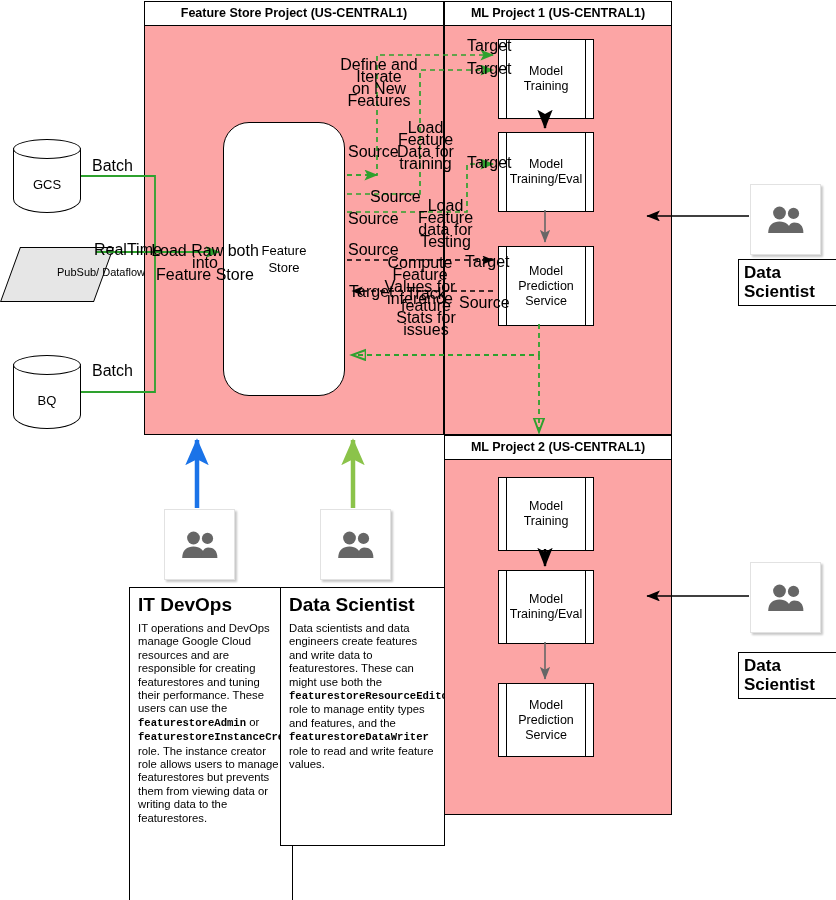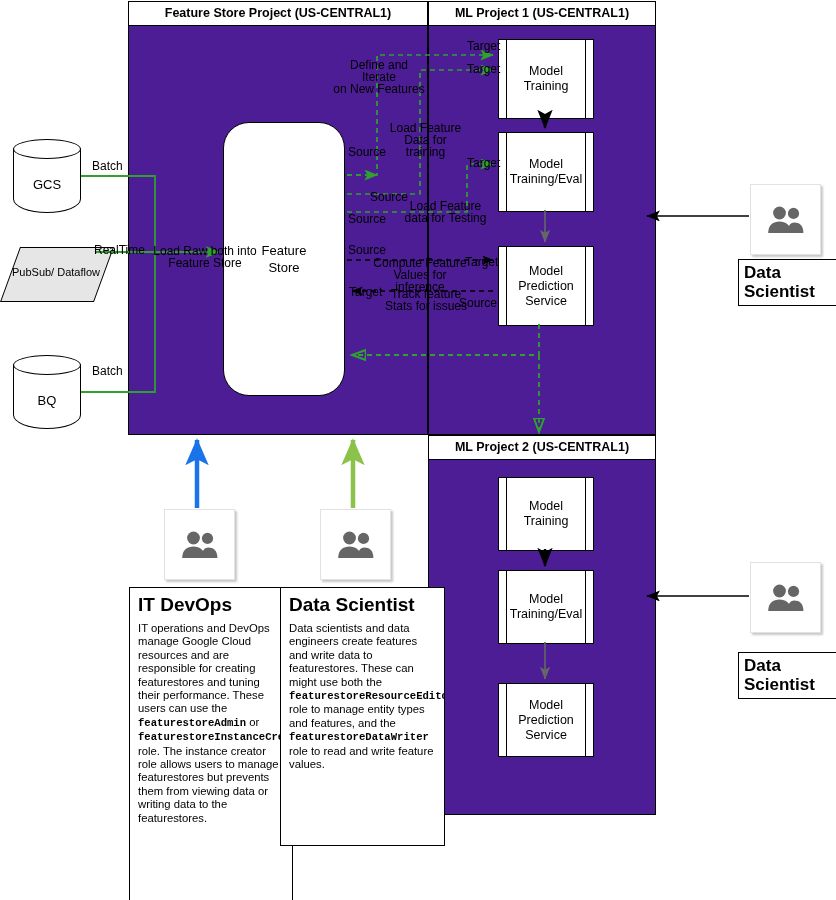--- a/index.html
+++ b/index.html
@@ -4,21 +4,21 @@
 <style>
   html,body{margin:0;padding:0;background:#ffffff;}
   body{width:836px;height:900px;position:relative;
        font-family:"Liberation Sans","DejaVu Sans",sans-serif;
        color:#000000;-webkit-font-smoothing:antialiased;}
   #stage{position:absolute;left:0;top:0;width:836px;height:900px;overflow:hidden;}
 
   .abs{position:absolute;box-sizing:border-box;}
 
   
-  .panel{border:1.5px solid #000;background:#4c1d95;}
+  .panel{border:1.5px solid #000;background:#fca5a5;margin-left:16px;}
   .panel-title{border-bottom:1.5px solid #000;
                font-weight:bold;font-size:12.5px;text-align:center;
                line-height:22px;height:23px;background:#fff;}
 
   
   .fstore{border:1.6px solid #000;border-radius:26px;background:#fff;
           display:flex;align-items:center;justify-content:center;
           text-align:center;font-size:13px;line-height:17px;}
 
   
@@ -56,21 +56,21 @@
 
   
   .note{position:absolute;border:1.5px solid #000;background:#fff;
         padding:6px 8px 6px 8px;overflow:hidden;}
   .note h3{margin:0 0 7px 0;font-size:19px;font-weight:bold;line-height:21px;}
   .note p{margin:0;font-size:11.3px;line-height:13.4px;}
   .note code{font-family:"Liberation Mono","DejaVu Sans Mono",monospace;
         font-weight:bold;font-size:10.6px;}
 
   
-  .etext{position:absolute;font-size:12px;line-height:12px;color:#000;
+  .etext{position:absolute;font-size:16px;line-height:12px;color:#000;
          white-space:nowrap;}
   .etext.c{text-align:center;}
 
   svg.layer{position:absolute;left:0;top:0;width:836px;height:900px;
             overflow:visible;pointer-events:none;}
 </style>
 </head>
 <body>
 
 <div id="stage">
@@ -98,21 +98,21 @@
     <div class="lbl">BQ</div>
   </div>
 
   <div class="cyl" style="left:13px;top:139px;width:68px;height:74px;">
     <div class="body"></div>
     <div class="top"></div>
     <div class="lbl">GCS</div>
   </div>
 
   <div class="para" style="left:10px;top:247px;width:92px;height:53px;"></div>
-  <div class="para-lbl" style="left:0px;top:266px;width:112px;">PubSub/ Dataflow</div>
+  <div class="para-lbl" style="left:0px;top:266px;width:112px;padding-left:45px;">PubSub/ Dataflow</div>
 
   <div class="proc" style="left:498px;top:39px;width:94px;height:78px;">
     <div class="bar-l"></div>
     <div class="bar-r"></div>
     <div class="lbl" style="white-space:pre-line;">Model
 Training</div>
   </div>
 
   <div class="proc" style="left:498px;top:132px;width:94px;height:78px;">
     <div class="bar-l"></div>

